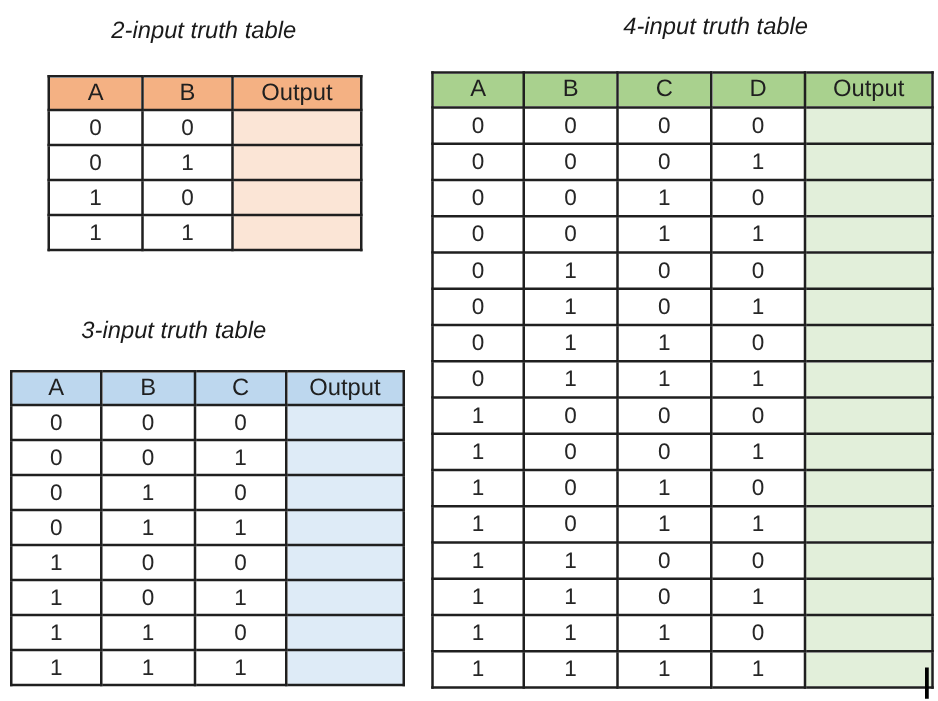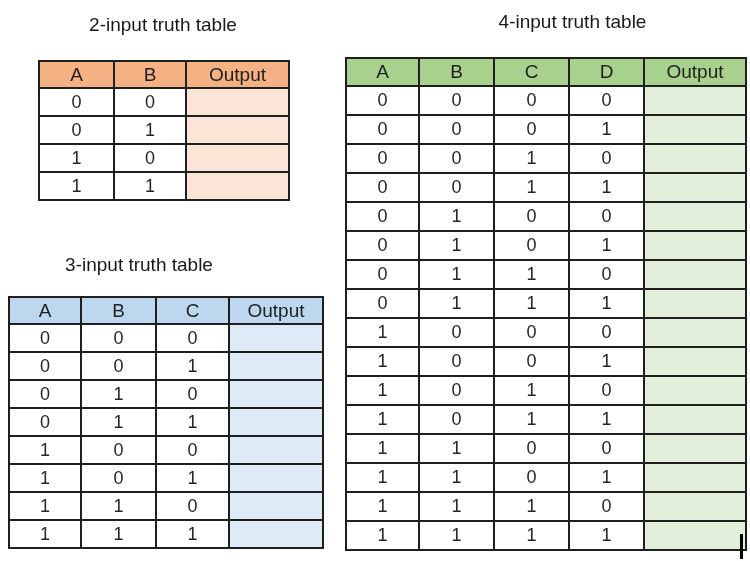--- a/index.html
+++ b/index.html
@@ -18,20 +18,21 @@
   }
   .table-block {
     position: absolute;
   }
   .table-title {
     font-size: 19px;
     line-height: 23px;
     text-align: center;
     color: #1a1a1a;
     white-space: nowrap;
+    font-style: italic;
   }
   table.truth-table {
     border-collapse: collapse;
     table-layout: fixed;
     border: 2px solid #1f1f1f;
   }
   table.truth-table th,
   table.truth-table td {
     border: 2px solid #1f1f1f;
     text-align: center;

